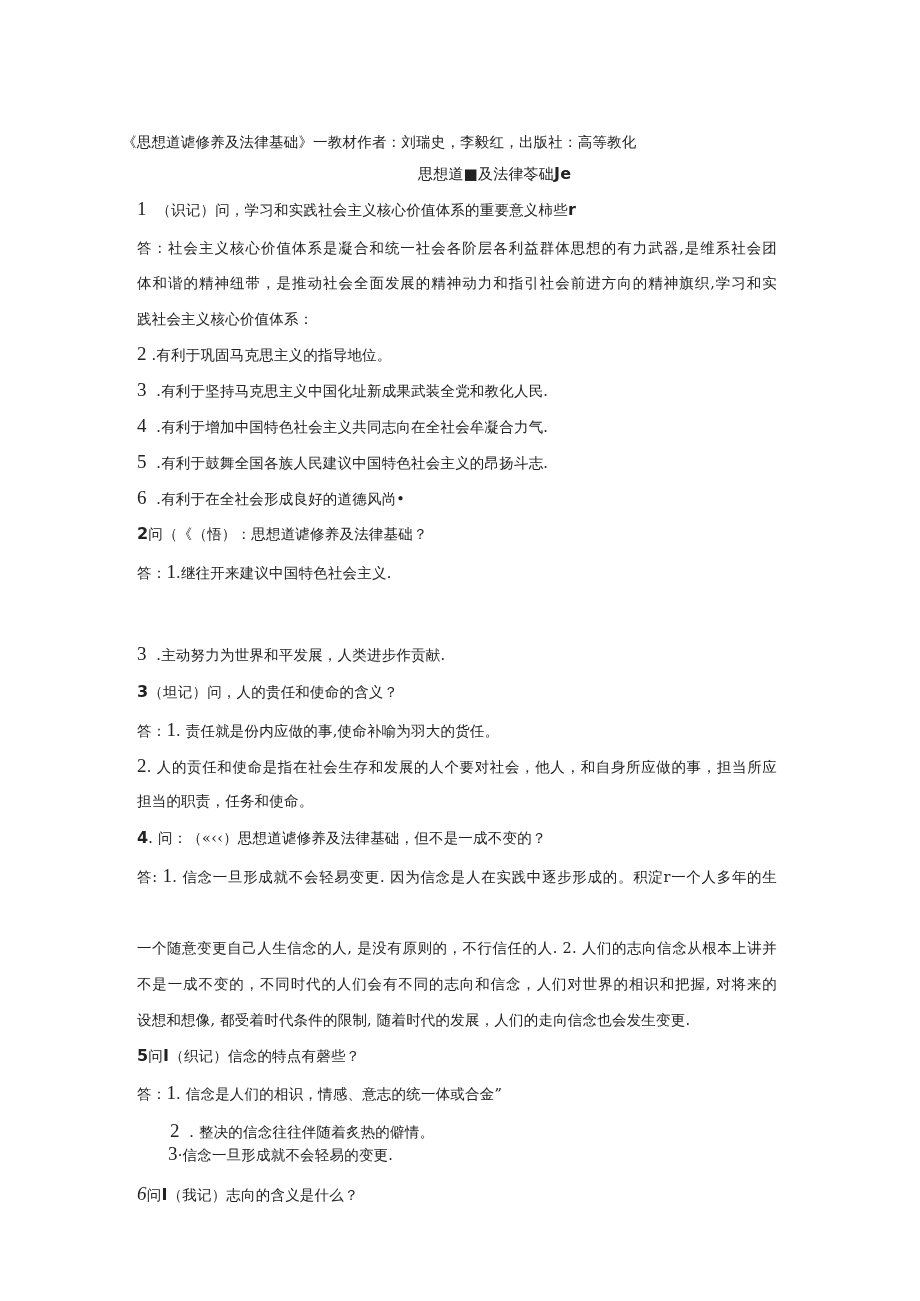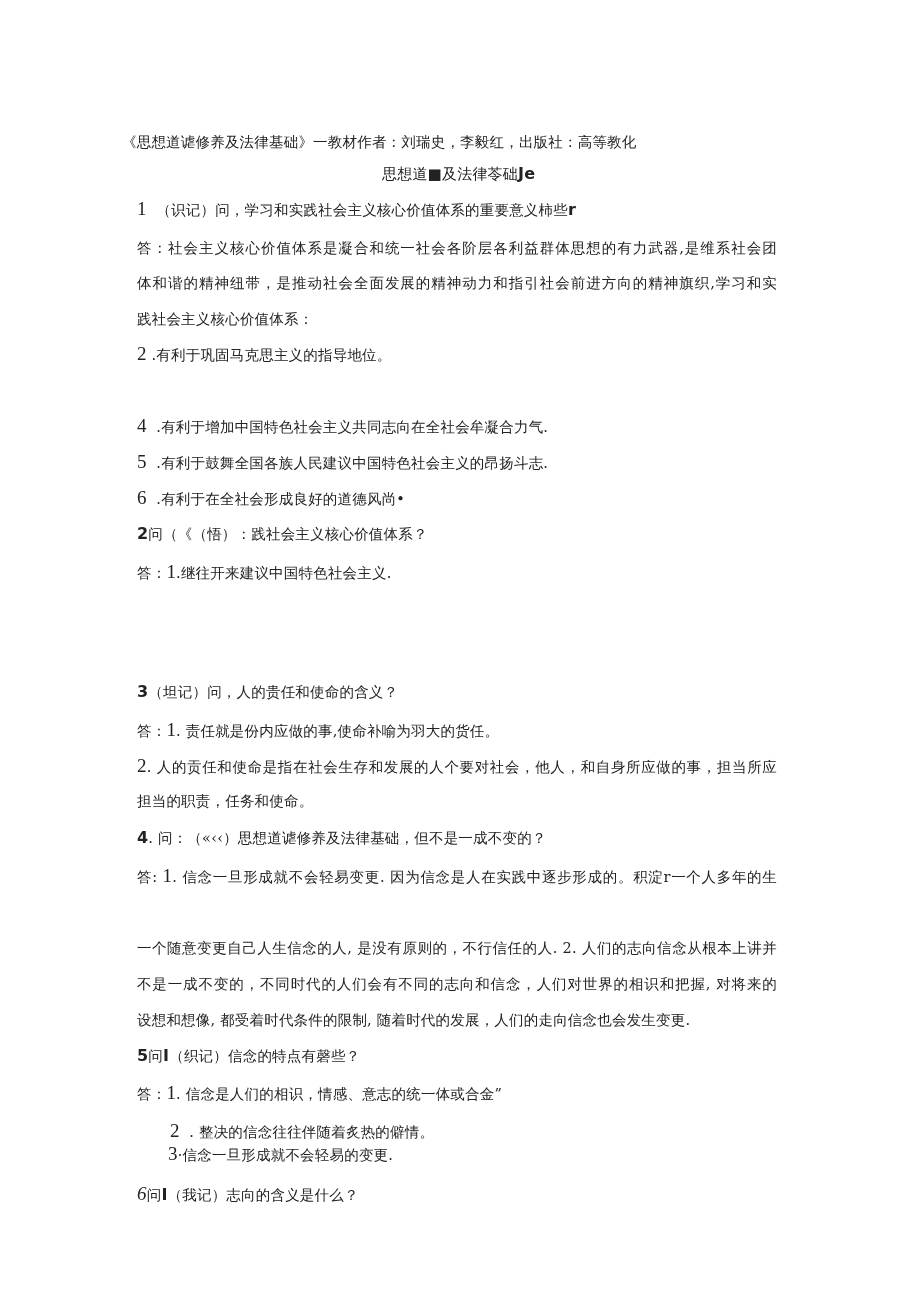--- a/index.html
+++ b/index.html
@@ -33,20 +33,21 @@
       font-family: "Liberation Serif", serif;
       font-size: 19px;
     }
     .bold {
       font-family: "DejaVu Sans", sans-serif;
       font-weight: bold;
       font-size: 16px;
     }
     .title2 {
       font-size: 15px;
+      margin-left: 36px;
     }
     .justify {
       width: 640px;
       text-align: justify;
       text-align-last: justify;
     }
   </style>
 </head>
 <body>
 
@@ -64,38 +65,46 @@
     <span>（识记）问，学习和实践社会主义核心价值体系的重要意义柿些</span><span class="bold">r</span>
   </div>
   <div class="line justify" style="left:137px; top:222px;">答：社会主义核心价值体系是凝合和统一社会各阶层各利益群体思想的有力武器,是维系社会团</div>
   <div class="line justify" style="left:137px; top:257px;">体和谐的精神纽带，是推动社会全面发展的精神动力和指引社会前进方向的精神旗织,学习和实</div>
   <div class="line" style="left:137px; top:293px;">践社会主义核心价值体系：</div>
 
   <div class="line" style="left:137px; top:328px;">
     <span class="num">2</span>
     <span>.有利于巩固马克思主义的指导地位。</span>
   </div>
+  <div class="line" style="left:137px; top:364px;">
+    <span class="num">3</span>&nbsp;
+    <span>.有利于坚持马克思主义中国化址新成果武装全党和教化人民.</span>
+  </div>
   <div class="line" style="left:137px; top:400px;">
     <span class="num">4</span>&nbsp;
     <span>.有利于增加中国特色社会主义共同志向在全社会牟凝合力气.</span>
   </div>
   <div class="line" style="left:137px; top:436px;">
     <span class="num">5</span>&nbsp;
     <span>.有利于鼓舞全国各族人民建议中国特色社会主义的昂扬斗志.</span>
   </div>
   <div class="line" style="left:137px; top:472px;">
     <span class="num">6</span>&nbsp;
     <span>.有利于在全社会形成良好的道德风尚•</span>
   </div>
 
   <div class="line" style="left:137px; top:508px;">
-    <span class="bold">2</span><span>问（《（悟）：践社会主义核心价值体系？</span>
+    <span class="bold">2</span><span>问（《（悟）：思想道谑修养及法律基础？</span>
   </div>
   <div class="line" style="left:137px; top:546px;">
     <span>答：</span><span class="num">1</span><span>.继往开来建议中国特色社会主义.</span>
+  </div>
+  <div class="line" style="left:137px; top:628px;">
+    <span class="num">3</span>&nbsp;
+    <span>.主动努力为世界和平发展，人类进步作贡献.</span>
   </div>
 
   <div class="line" style="left:137px; top:666px;">
     <span class="bold">3</span><span>（坦记）问，人的贵任和使命的含义？</span>
   </div>
   <div class="line" style="left:137px; top:704px;">
     <span>答：</span><span class="num">1</span><span>. 责任就是份内应做的事,使命补喻为羽大的货任。</span>
   </div>
   <div class="line justify" style="left:137px; top:740px;">
     <span class="num">2</span><span>. 人的贡任和使命是指在社会生存和发展的人个要对社会，他人，和自身所应做的事，担当所应</span>

